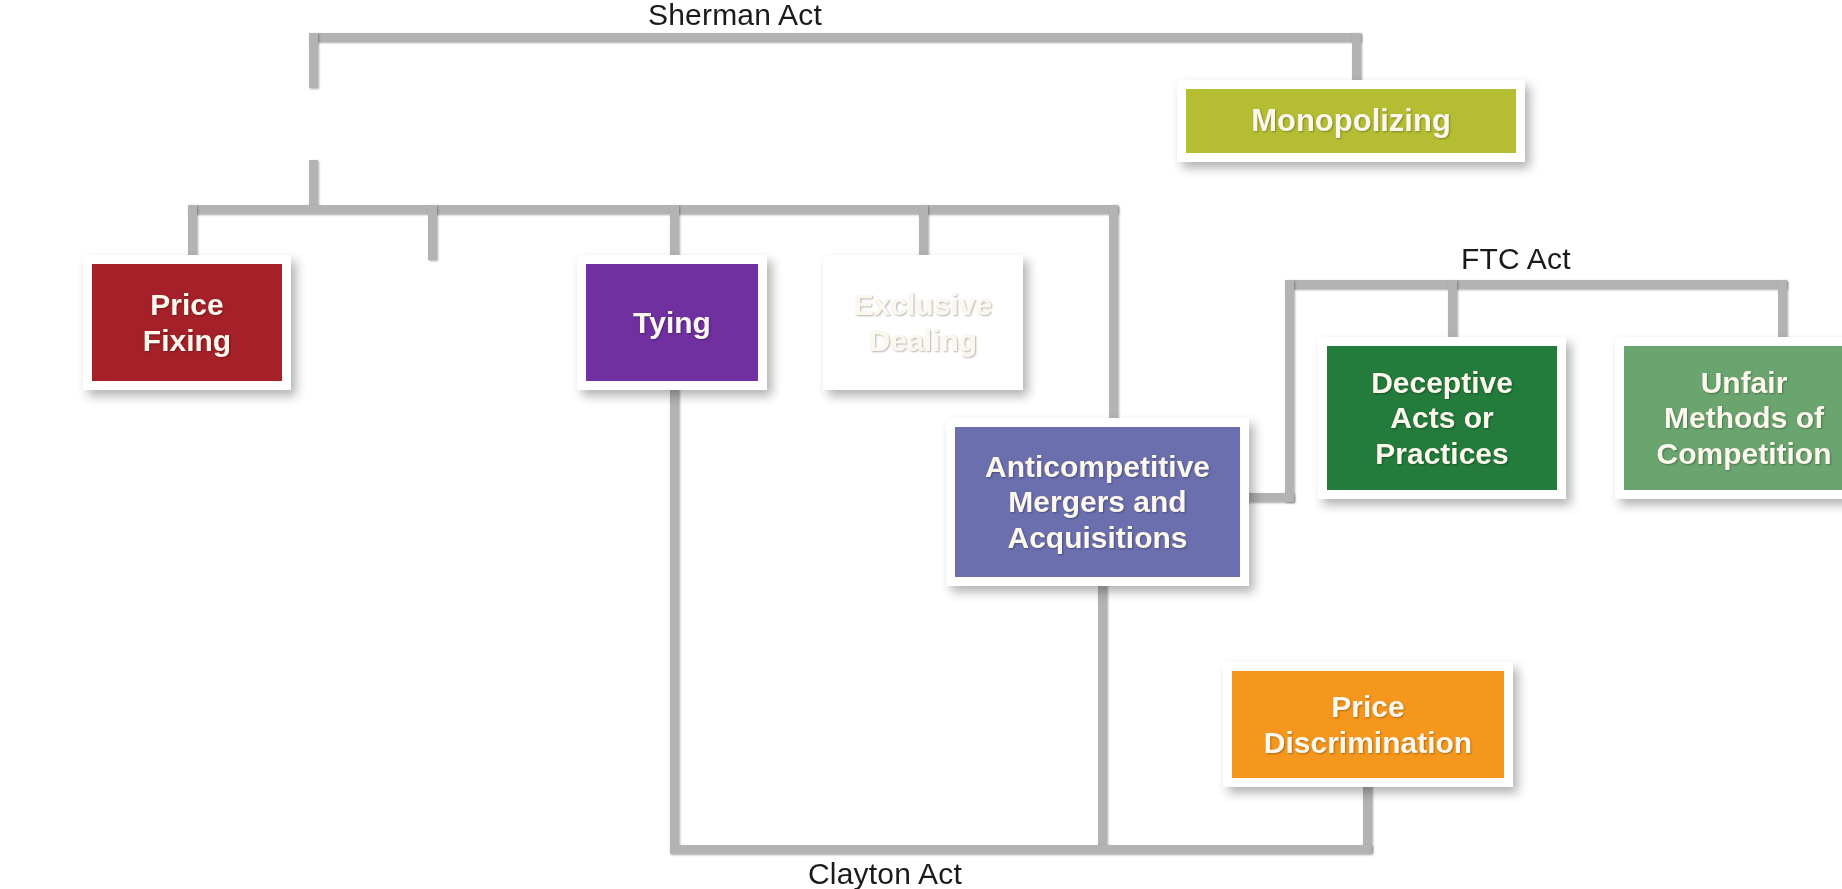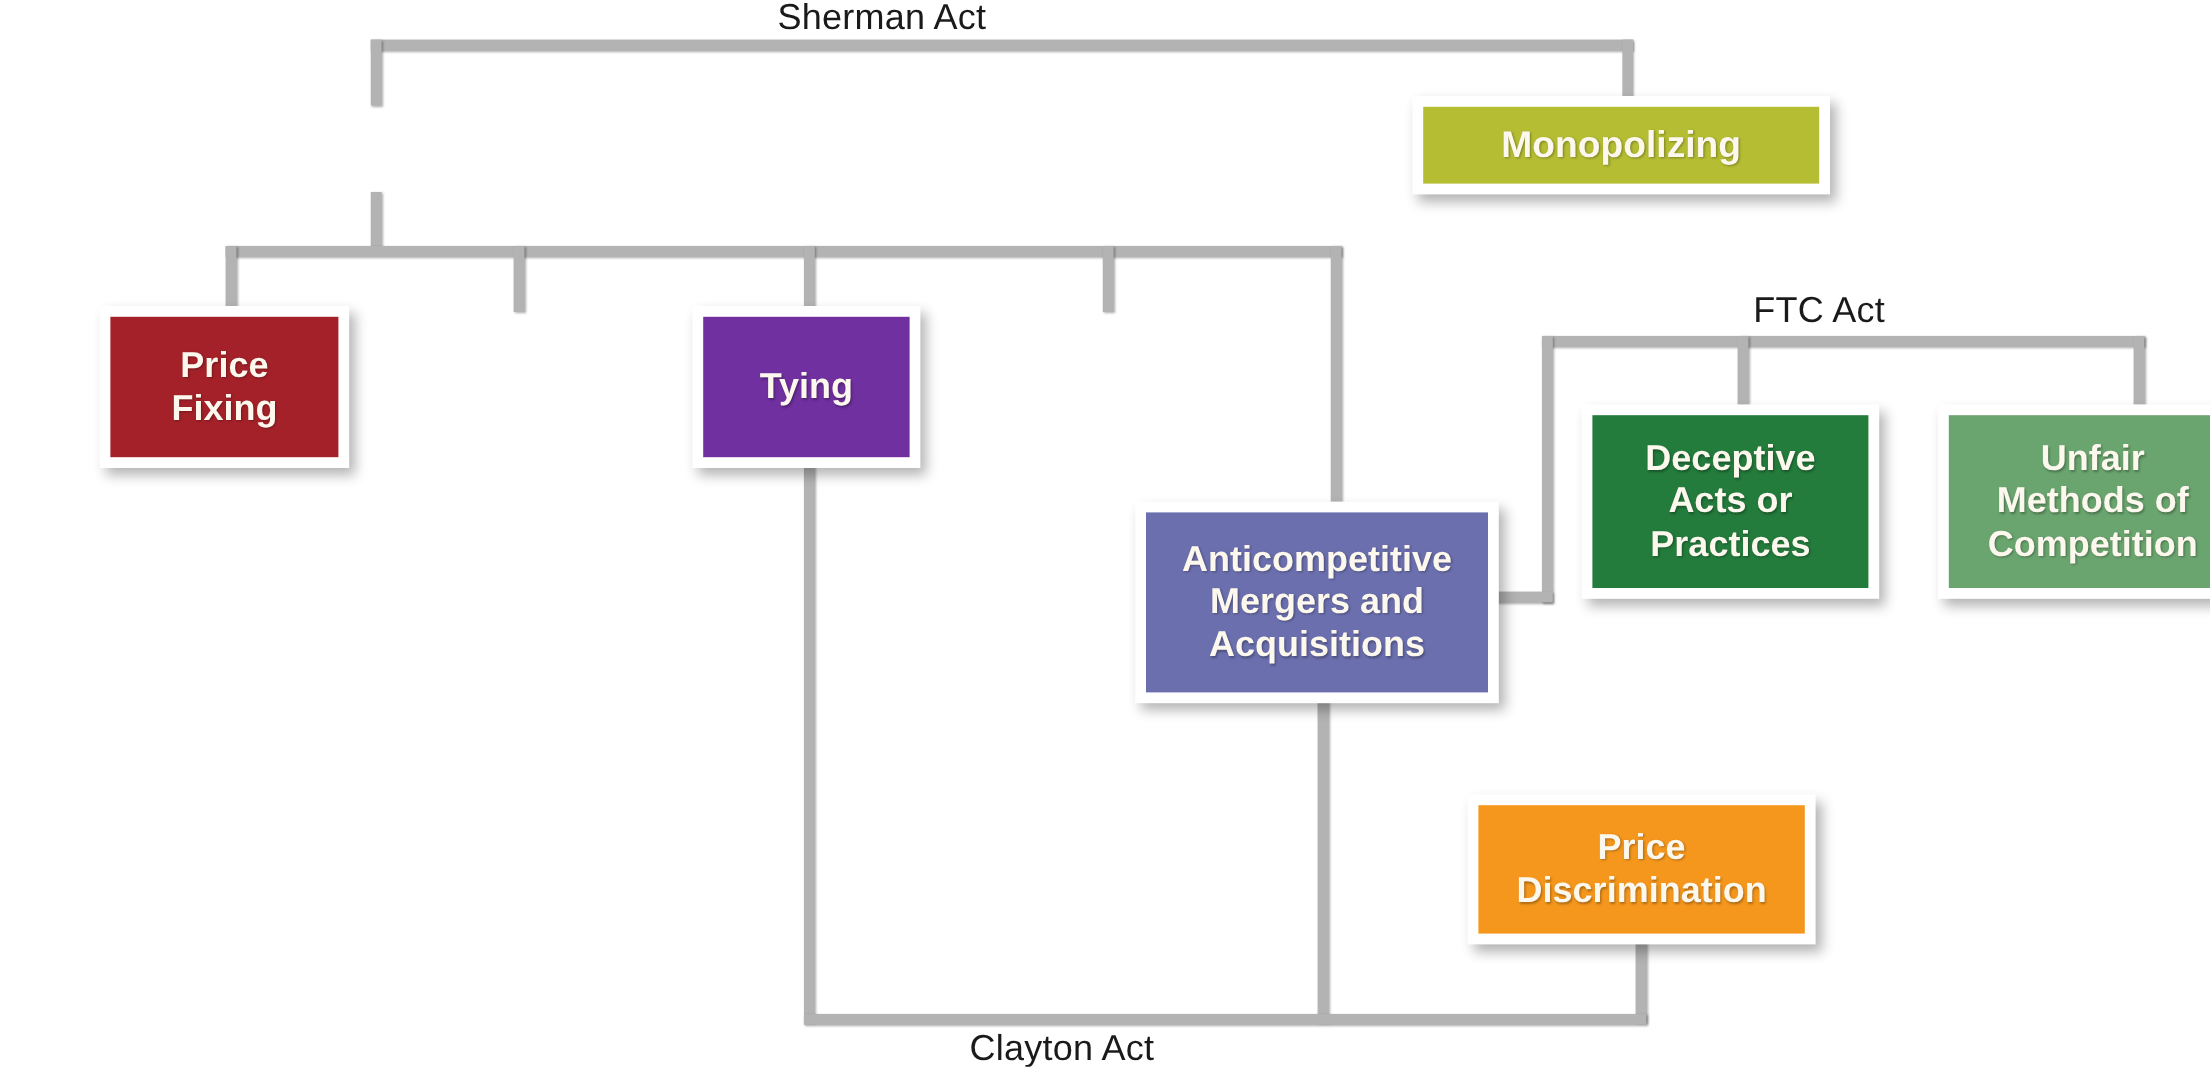--- a/index.html
+++ b/index.html
@@ -99,20 +99,26 @@
     </div>
   </div>
 
 
   <div class="node" style="left:524px;top:255px;width:190px;height:135px;">
     <div class="fill" style="background:#7030a0;">
       <span class="label">Tying</span>
     </div>
   </div>
 
+  <div class="node" style="left:770px;top:255px;width:200px;height:135px;">
+    <div class="fill" style="background:#b martial;">
+      <span class="label">Exclusive
+Dealing</span>
+    </div>
+  </div>
 
   <div class="act-label" style="left:1398px;top:242px;">FTC Act</div>
 
   <div class="line h" style="left:1232px;top:280px;width:502px;"></div>
   <div class="line v" style="left:1395px;top:280px;height:62px;"></div>
   <div class="line v" style="left:1725px;top:280px;height:62px;"></div>
 
   <div class="line v" style="left:1232px;top:280px;height:222px;"></div>
   <div class="line h" style="left:1190px;top:493px;width:51px;"></div>
 

